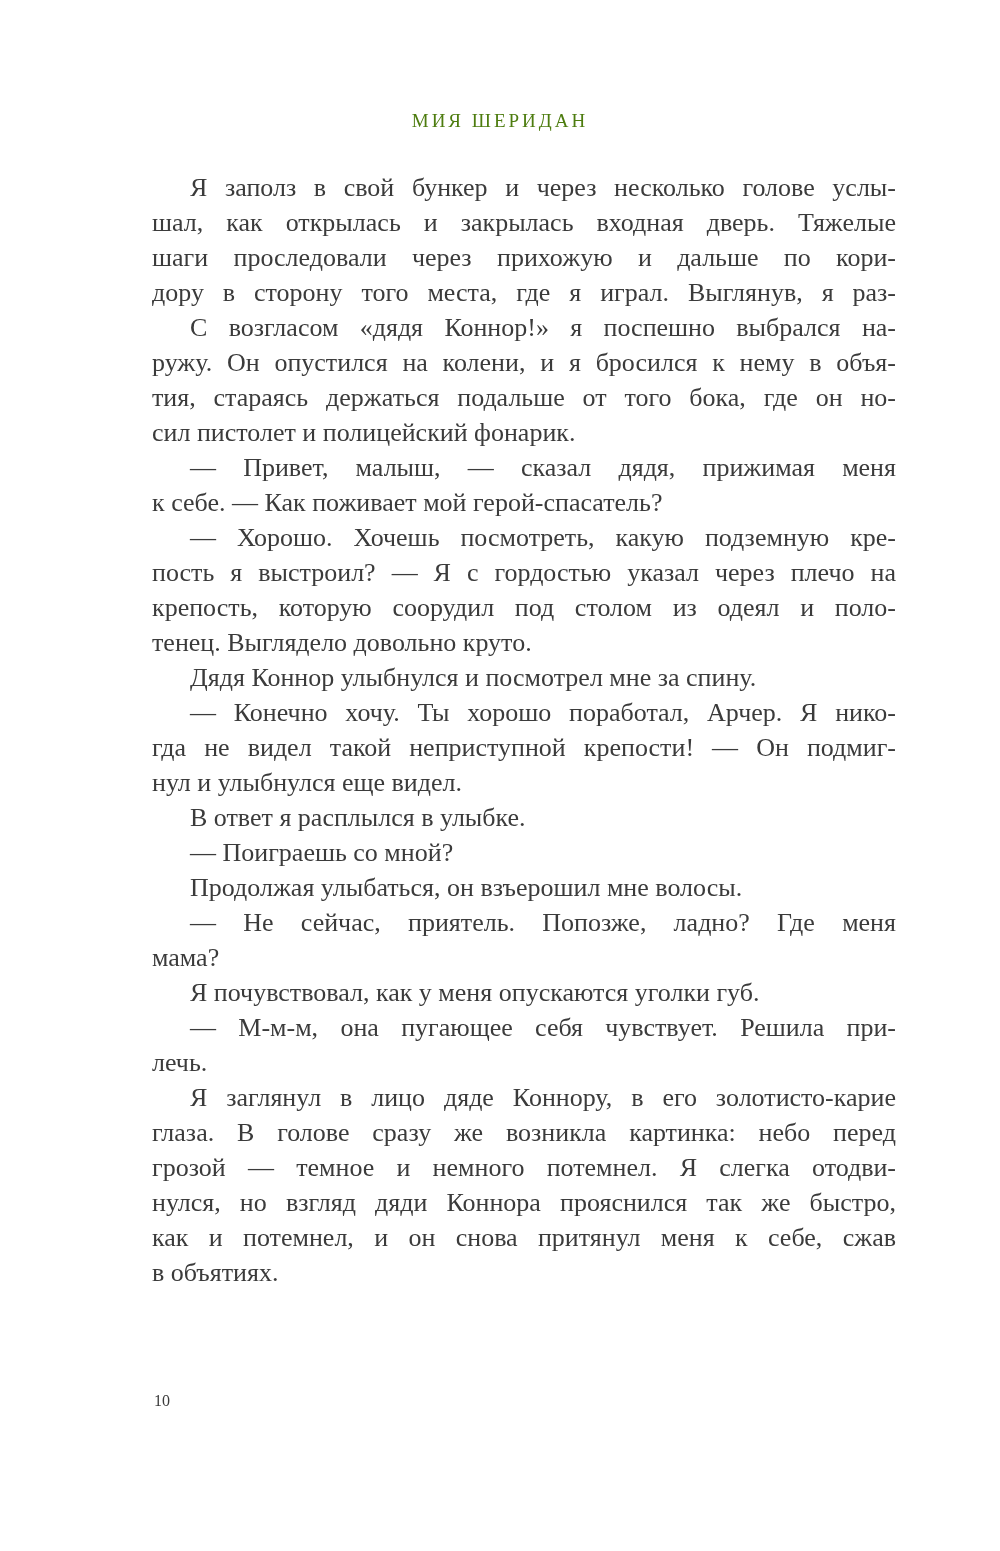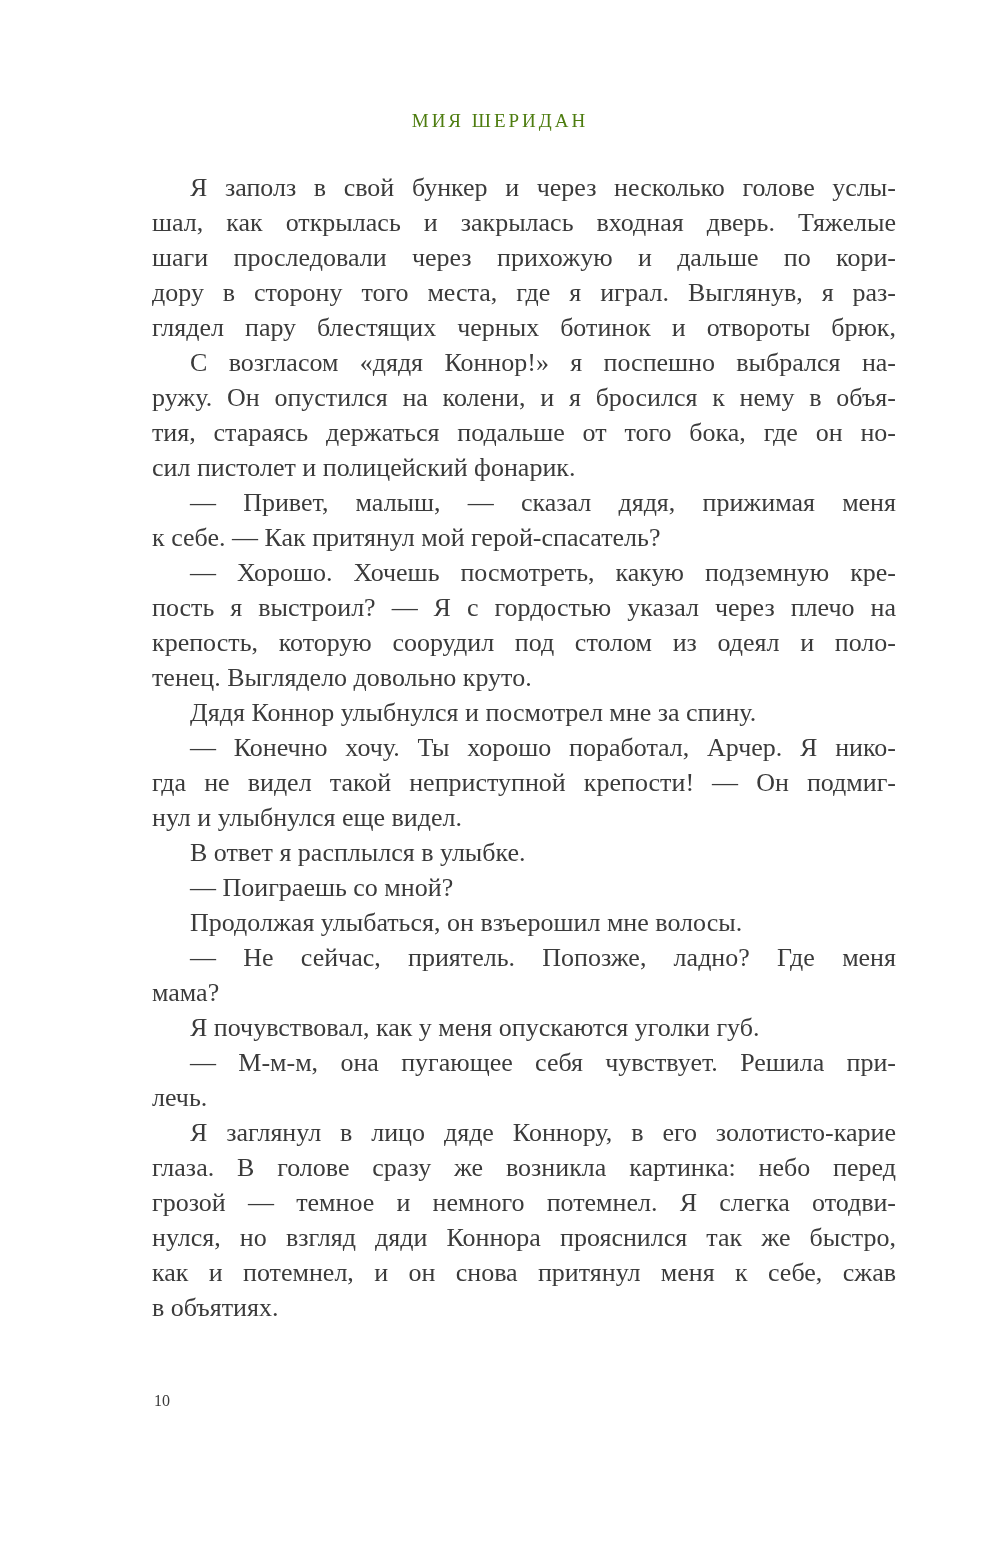--- a/index.html
+++ b/index.html
@@ -60,27 +60,26 @@
 <body>
 
 <div class="page">
   <header class="running-header">МИЯ ШЕРИДАН</header>
 
   <main class="text-block">
       <div class="line first just">Я заполз в свой бункер и через несколько голове услы-</div>
       <div class="line just">шал, как открылась и закрылась входная дверь. Тяжелые</div>
       <div class="line just">шаги проследовали через прихожую и дальше по кори-</div>
       <div class="line just">дору в сторону того места, где я играл. Выглянув, я раз-</div>
-      <div class="line just">глядел пару блестящих черных ботинок и отвороты брюк,</div>
       <div class="line first just">С возгласом «дядя Коннор!» я поспешно выбрался на-</div>
       <div class="line just">ружу. Он опустился на колени, и я бросился к нему в объя-</div>
       <div class="line just">тия, стараясь держаться подальше от того бока, где он но-</div>
       <div class="line last">сил пистолет и полицейский фонарик.</div>
       <div class="line first just">— Привет, малыш, — сказал дядя, прижимая меня</div>
-      <div class="line last">к себе. — Как притянул мой герой-спасатель?</div>
+      <div class="line last">к себе. — Как поживает мой герой-спасатель?</div>
       <div class="line first just">— Хорошо. Хочешь посмотреть, какую подземную кре-</div>
       <div class="line just">пость я выстроил? — Я с гордостью указал через плечо на</div>
       <div class="line just">крепость, которую соорудил под столом из одеял и поло-</div>
       <div class="line last">тенец. Выглядело довольно круто.</div>
       <div class="line first last">Дядя Коннор улыбнулся и посмотрел мне за спину.</div>
       <div class="line first just">— Конечно хочу. Ты хорошо поработал, Арчер. Я нико-</div>
       <div class="line just">гда не видел такой неприступной крепости! — Он подмиг-</div>
       <div class="line last">нул и улыбнулся еще видел.</div>
       <div class="line first last">В ответ я расплылся в улыбке.</div>
       <div class="line first last">— Поиграешь со мной?</div>

